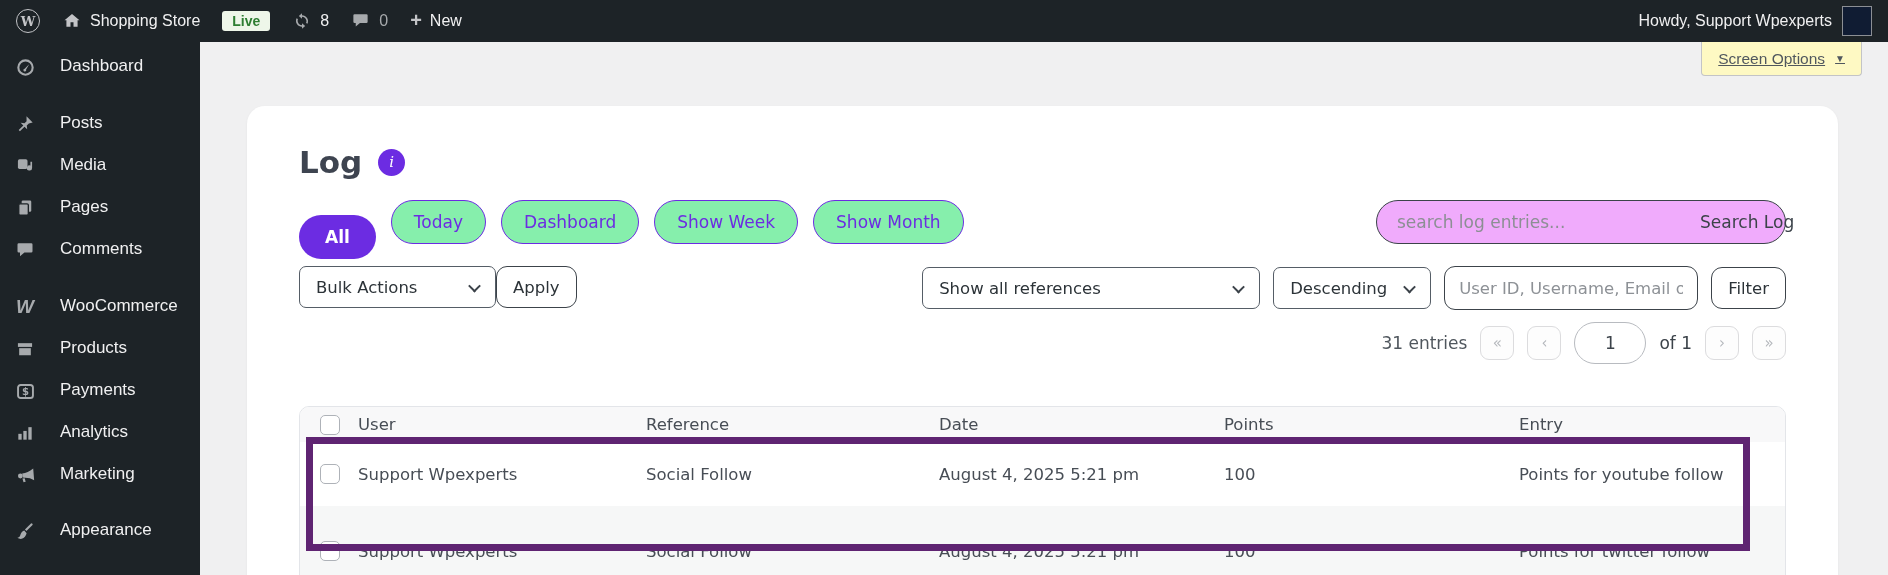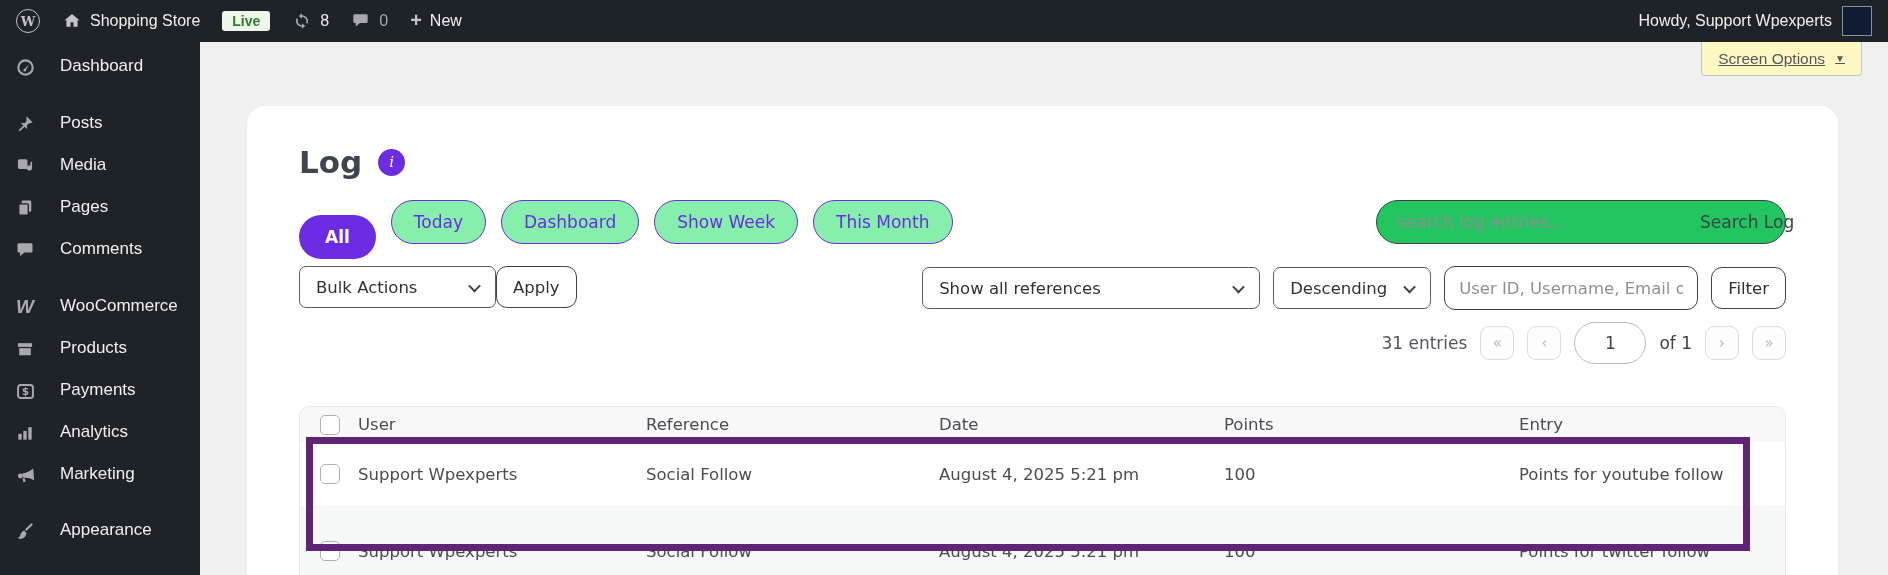--- a/index.html
+++ b/index.html
@@ -51,21 +51,21 @@
               color:#fff; display:flex; align-items:center; justify-content:center;
               font-family:"DejaVu Serif", serif; font-style:italic; font-size:15px; cursor:pointer; }
 
   .pills-row { display:flex; align-items:center; gap:15px; margin-top:18px; height:44px; }
   .pill { height:44px; padding:0 22px; border-radius:22px; display:flex; align-items:center;
           font-size:17px; color:var(--accent,#6c2ce2); border:1.4px solid var(--accent,#6c2ce2);
           background:#86efac; cursor:pointer; white-space:nowrap; }
   .pill.active { background:var(--accent,#6c2ce2); color:#fff; font-weight:bold; border:none; padding:0 26px;margin-top:29px; }
 
   .search-wrap { margin-left:auto; width:410px; height:44px; border:1.4px solid #3c434a;
-                 border-radius:22px; display:flex; align-items:center; padding:0 20px; gap:22px; background:#22c55e; }
+                 border-radius:22px; display:flex; align-items:center; padding:0 20px; gap:22px; background:#f0abfc; }
   .search-input { flex:1; border:none; outline:none; font-size:17px; color:#50575e;
                   font-family:"DejaVu Sans", sans-serif; background:transparent; }
   .search-input::placeholder { color:#8c8f94; }
   .search-divider { width:2px; height:26px; background:#cbb9f2; }
   .search-btn { font-size:17px; color:#3c434a; background:none; border:none; cursor:pointer;
                 font-family:"DejaVu Sans", sans-serif; white-space:nowrap;margin-left:40px; }
 
   .controls-row { display:flex; align-items:flex-start; margin-top:22px; height:42px; }
   .select-box { height:42px; border:1.4px solid #555d66; border-radius:7px; background:#fff;
                 display:flex; align-items:center; justify-content:space-between;
@@ -260,21 +260,21 @@
     <div class="title-row">
       <span class="page-title">Log</span>
       <span class="info-dot">i</span>
     </div>
 
     <div class="pills-row">
       <span class="pill active">All</span>
       <span class="pill">Today</span>
       <span class="pill">Dashboard</span>
       <span class="pill">Show Week</span>
-      <span class="pill">This Month</span>
+      <span class="pill">Show Month</span>
 
       <div class="search-wrap">
         <input class="search-input" placeholder="search log entries..." style="">
         <span class="search-divider"></span>
         <button class="search-btn">Search Log</button>
       </div>
     </div>
 
     <div class="controls-row">
       <div class="select-box" style="width:197px">

